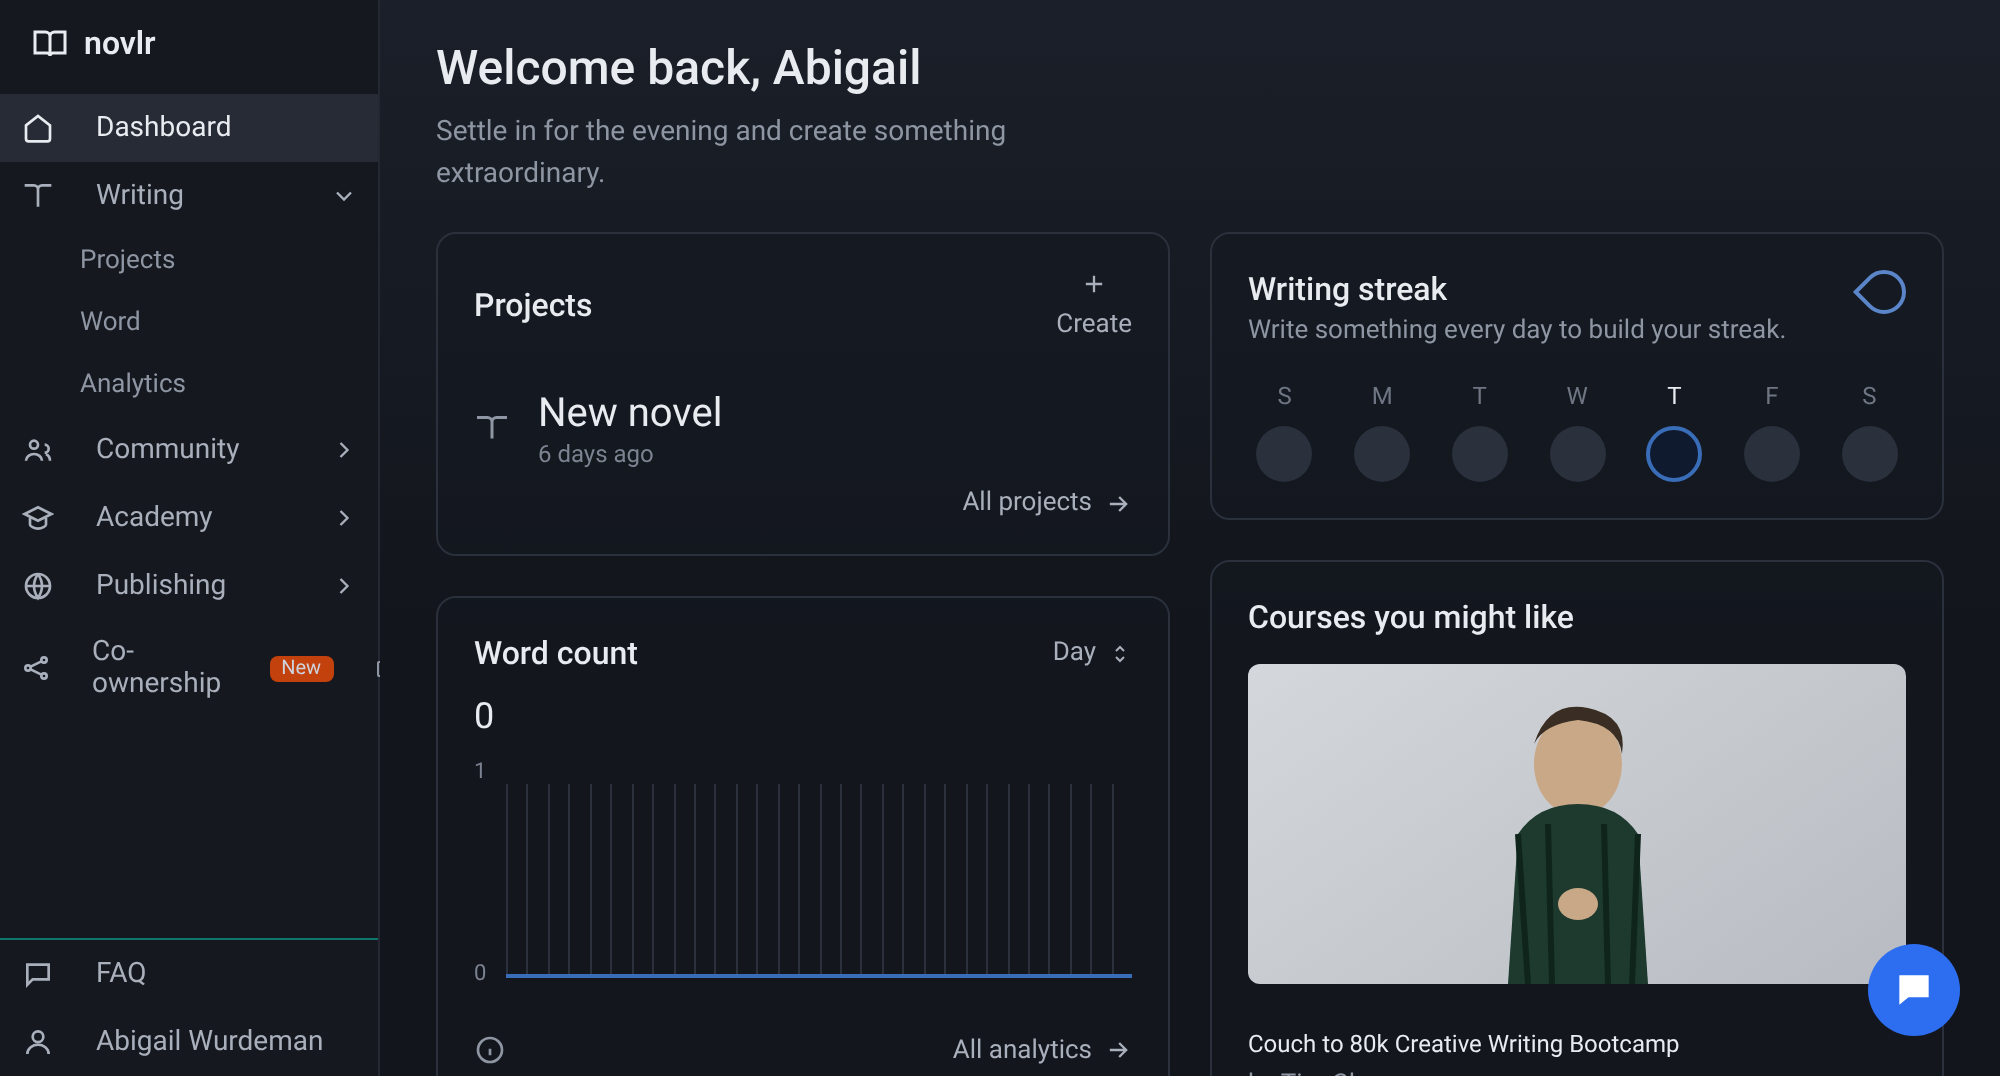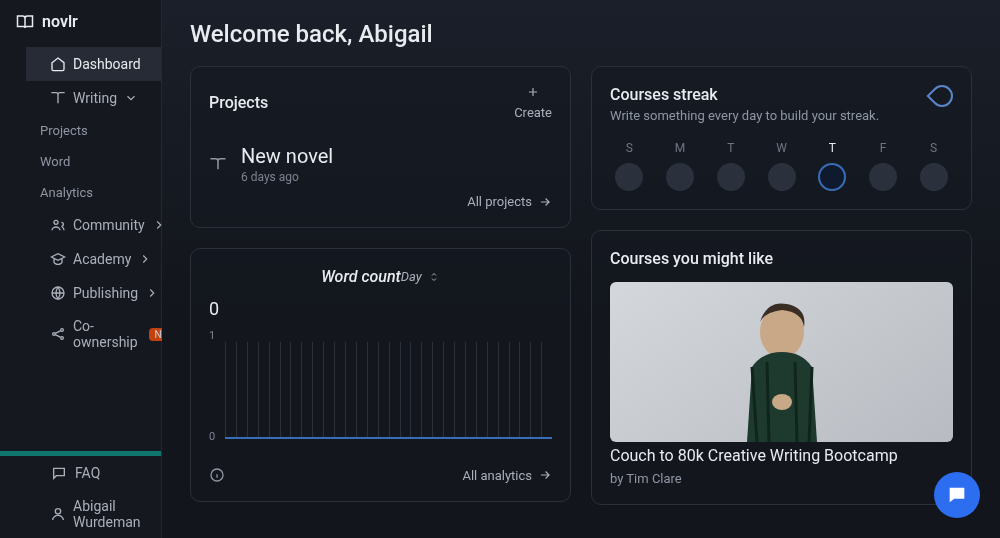--- a/index.html
+++ b/index.html
@@ -8,46 +8,45 @@
   background: #0f1419;
   color: #d0d4db;
   width: 1000px;
   height: 538px;
   overflow: hidden;
   display: flex;
 }
 
 
 .sidebar {
-  width: 162px;
+  width: 190px;
   background: #15181f;
   display: flex;
   flex-direction: column;
   border-right: 1px solid #242832;
 }
 .logo {
   display: flex;
   align-items: center;
   gap: 8px;
   padding: 12px 16px;
   font-weight: 600;
   font-size: 16px;
   color: #e8ebef;
 }
 .nav-list { flex: 1; padding: 4px 0; }
 .nav-item {
   display: flex;
   align-items: center;
-  gap: 7px;
-  padding: 8px 24px;
+  gap: 20px;
+  padding: 8px 10px;
   font-size: 14px;
   color: #a9b0bc;
   cursor: pointer;
   position: relative;
-  margin-left: 26px;
 }
 .nav-item.active {
   background: #262b36;
   color: #e8ebef;
 }
 .nav-item.expandable .chev { margin-left: auto; }
 .nav-sub {
   padding: 8px 16px 8px 40px;
   font-size: 13px;
   color: #8f96a3;
@@ -55,21 +54,21 @@
 }
 .badge-new {
   background: #c2410c;
   color: #cdd3de;
   font-size: 10px;
   padding: 1px 6px;
   border-radius: 4px;
   margin-left: 4px;
 }
 .ext-icon { margin-left: auto; font-size: 11px; color: #8f96a3; }
-.sidebar-bottom { border-top: 5px solid #0f766e; }
+.sidebar-bottom { border-top: 1px solid #0f766e; }
 
 
 .main {
   flex: 1;
   padding: 20px 28px;
   overflow-y: auto;
   background: linear-gradient(180deg, #1a1f29 0%, #12151b 60%);
   position: relative;
 }
 .welcome h1 {
@@ -163,21 +162,21 @@
   height: 28px;
   border-radius: 50%;
   background: #2a303c;
 }
 .day-circle.active {
   background: #0f1a2e;
   border: 2px solid #3a6db8;
 }
 
 
-.wc-top { display: flex; justify-content: center; align-items: center; font-style: italic; }
+.wc-top { display: flex; justify-content: space-between; align-items: center; }
 .wc-select { display: flex; gap: 6px; align-items: center; font-size: 13px; color: #a9b0bc; cursor: pointer; }
 .wc-value { font-size: 18px; color: #e8ebef; margin-top: 12px; }
 .chart {
   position: relative;
   height: 110px;
   margin-top: 10px;
   margin-left: 16px;
 }
 .chart-ylabel {
   position: absolute;
@@ -217,21 +216,21 @@
   overflow: hidden;
 }
 .course-person {
   position: absolute;
   bottom: 0;
   left: 50%;
   transform: translateX(-50%);
   width: 130px;
   height: 150px;
 }
-.course-title { font-size: 16px; color: #e8ebef; margin-top: 4px; }
+.course-title { font-size: 12px; color: #e8ebef; margin-top: 23px; }
 .course-author { font-size: 13px; color: #8f96a3; margin-top: 6px; }
 .flame-icon {
   width: 22px;
   height: 22px;
   border: 2px solid #5a86c9;
   border-radius: 50% 50% 50% 0;
   transform: rotate(45deg);
 }
 
 
@@ -371,20 +370,21 @@
           </svg>
       </span>
       <span>Abigail Wurdeman</span>
     </div>
   </div>
 </aside>
 
 <main class="main">
   <div class="welcome">
     <h1>Welcome back, Abigail</h1>
+    <p>Settle in for the evening and create something extraordinary.</p>
   </div>
 
   <div class="grid">
 
     <div>
 
       <div class="card">
         <div class="card-header">
           <div class="card-title">Projects</div>
           <div class="create-btn">
@@ -481,21 +481,21 @@
           </span>
         </div>
       </div>
     </div>
 
     <div>
 
       <div class="card">
         <div class="streak-header">
           <div>
-            <div class="card-title">Courses streak</div>
+            <div class="card-title">Writing streak</div>
             <div class="card-sub">Write something every day to build your streak.</div>
           </div>
           <div class="flame-icon"></div>
         </div>
         <div class="streak-days" id="streak-days">
             <div class="day-col">
               <div class="day-label">S</div>
               <div class="day-circle"></div>
             </div>
             <div class="day-col">

